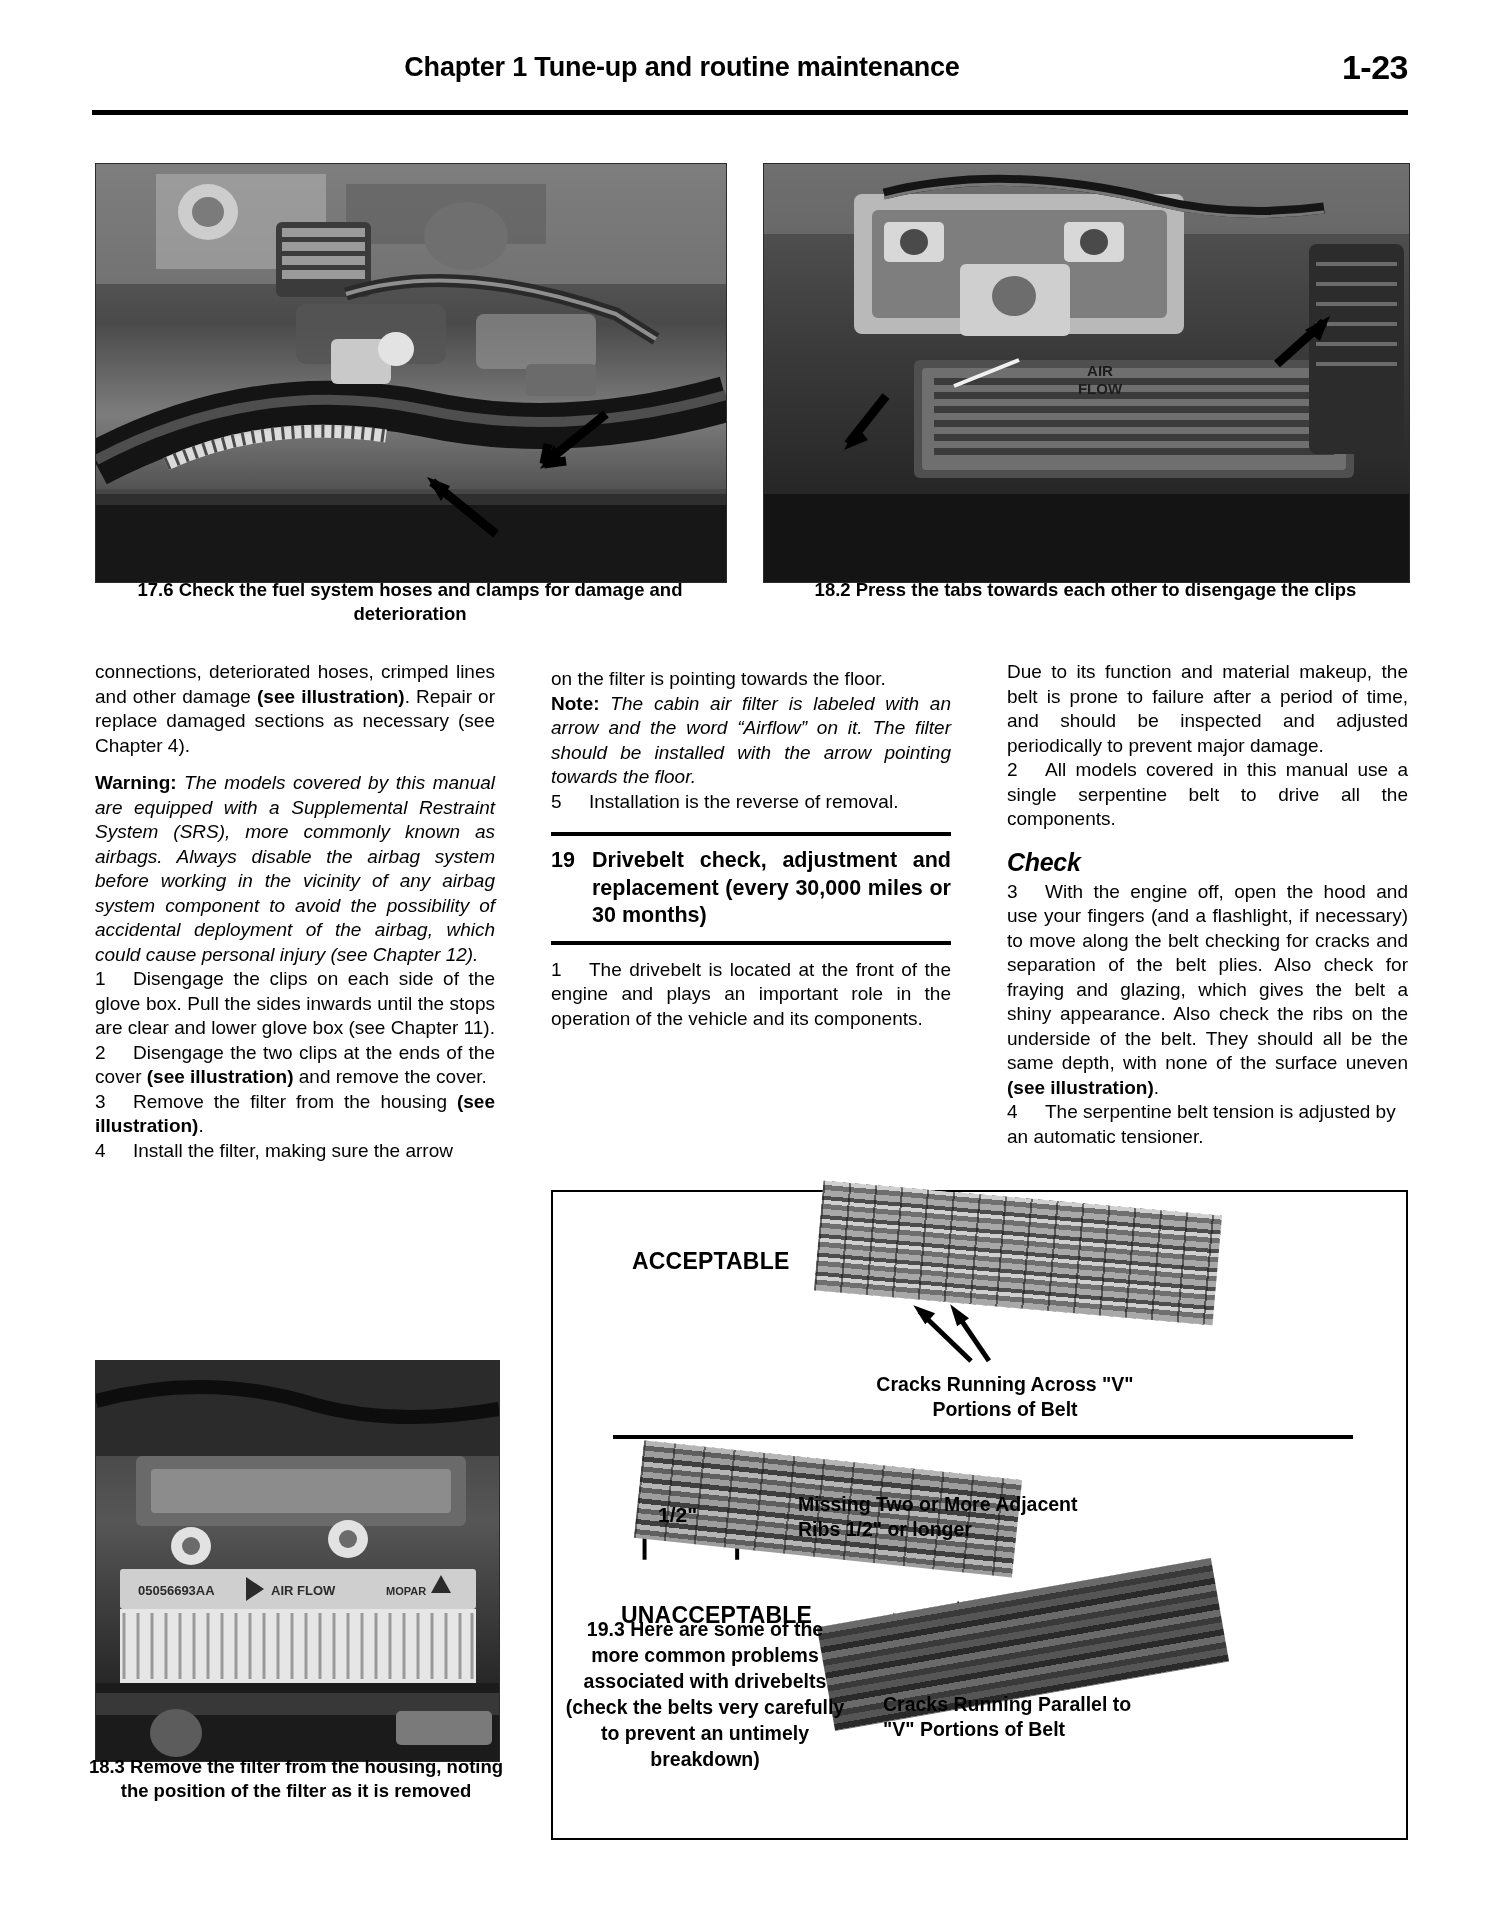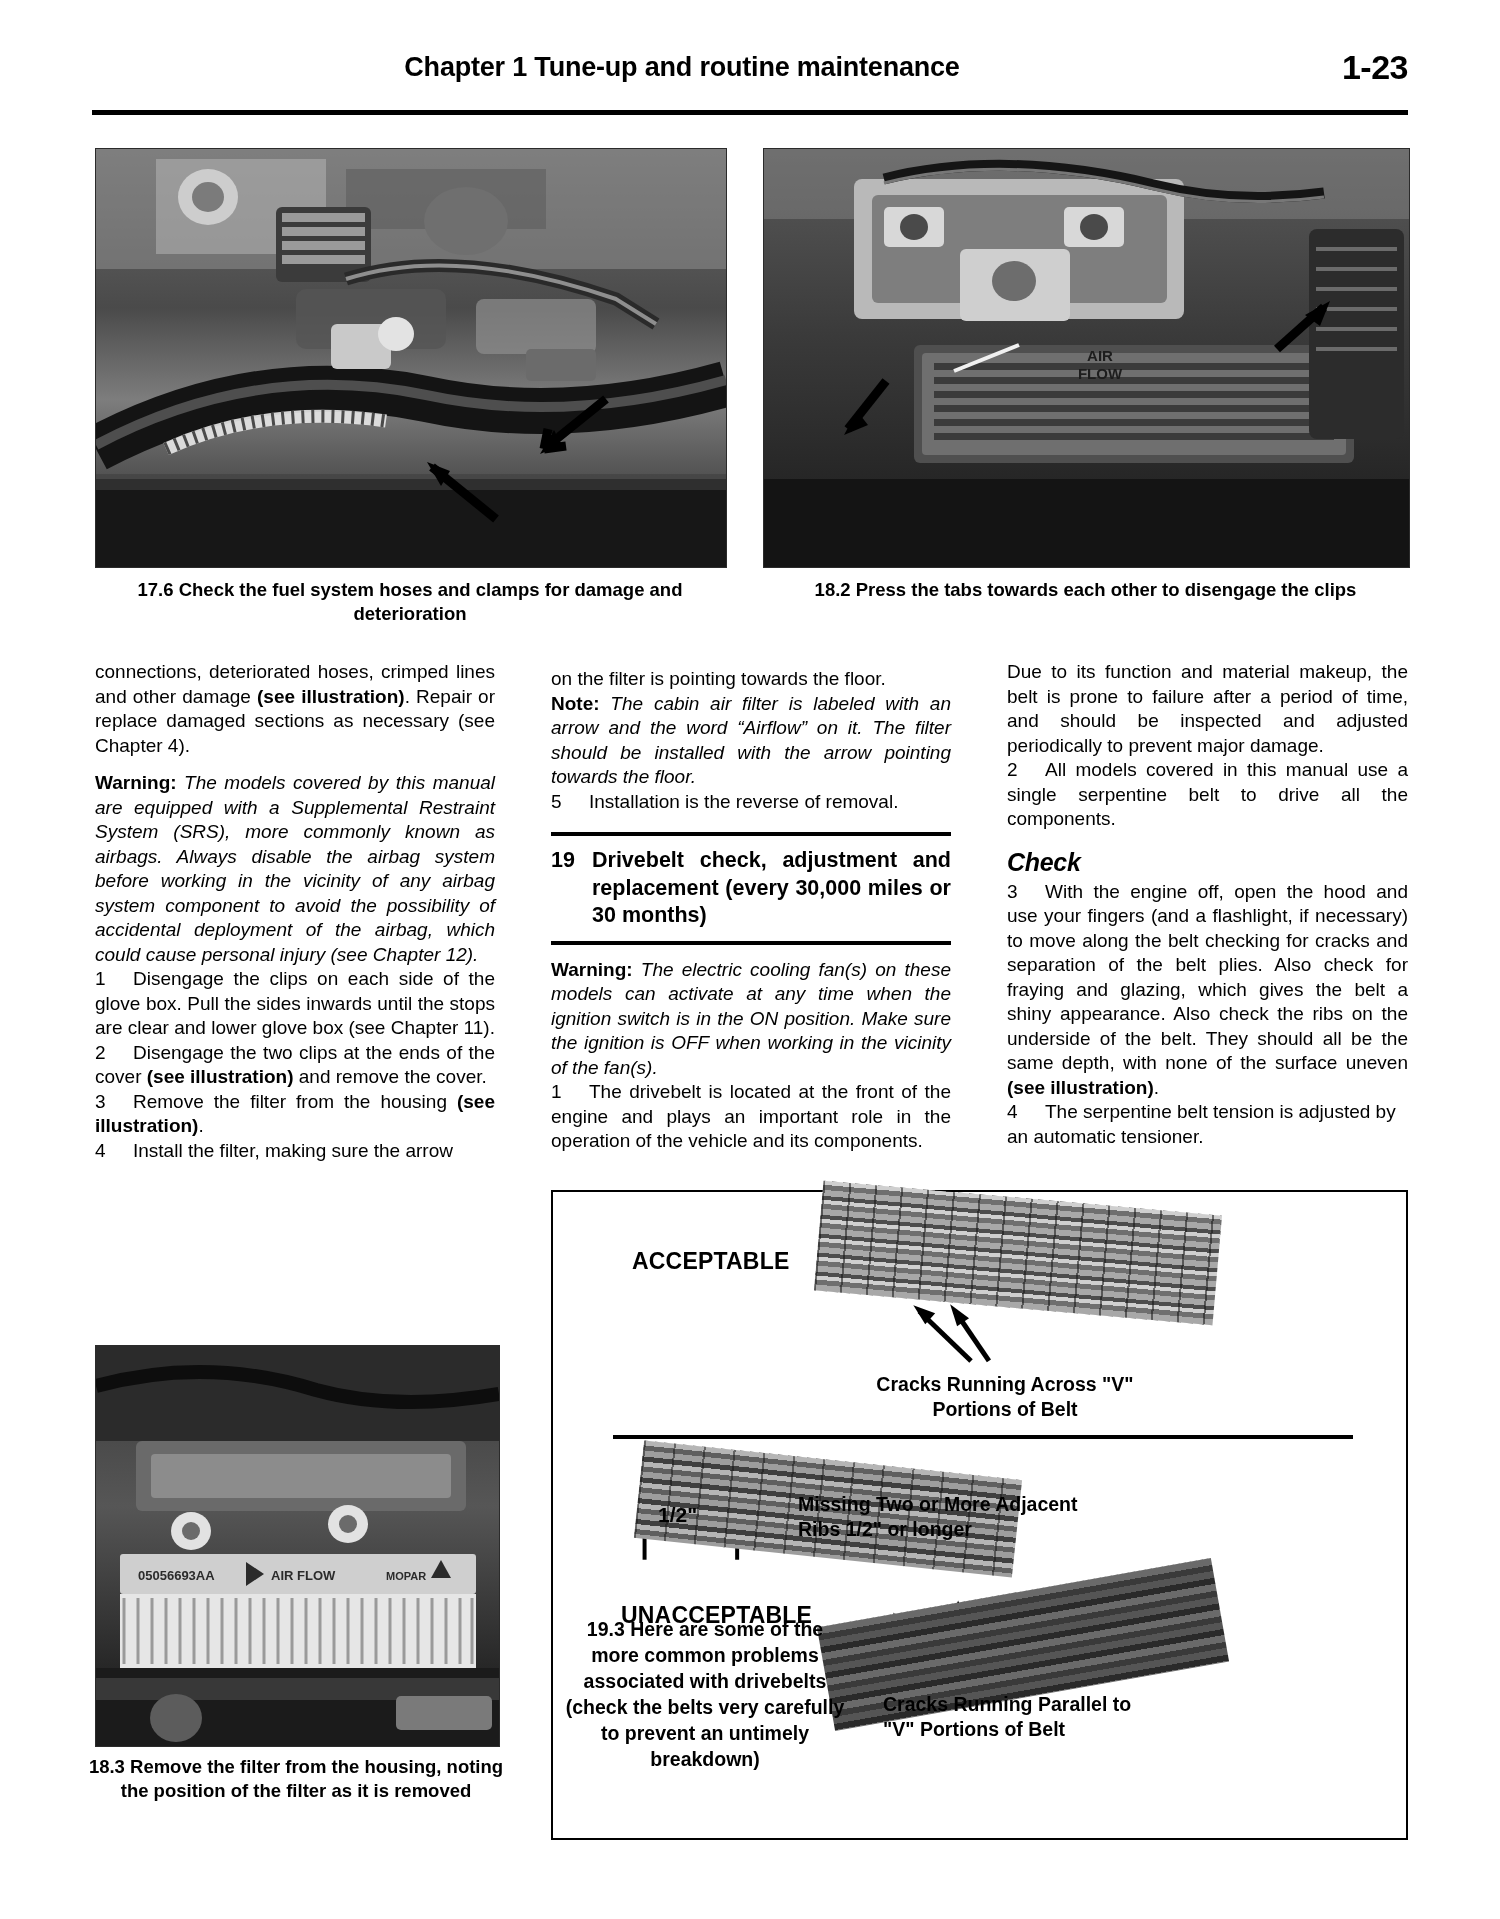--- a/index.html
+++ b/index.html
@@ -54,20 +54,21 @@
     height: 5px;
     background: #000000;
   }
 
   
   .photo {
     position: absolute;
     border: 1px solid #2b2b2b;
     overflow: hidden;
     background: #6e6e6e;
+    margin-top: 15px;
   }
   .photo-top-left {
     left: 95px;
     top: 148px;
     width: 630px;
     height: 418px;
   }
   .photo-top-right {
     left: 763px;
     top: 148px;
@@ -381,21 +382,20 @@
       <div class="sec-rule-top"></div>
       <div class="sec-head-inner">
         <div class="sec-num">19</div>
         <div class="sec-title">Drivebelt check, adjustment and replacement (every 30,000 miles or 30 months)</div>
       </div>
       <div class="sec-rule-bot"></div>
     </div>
 
     <div class="gap-sm"></div>
 
-    <p><span class="bold">Warning:</span><span class="ital"> The electric cooling fan(s) on these models can activate at any time when the ignition switch is in the ON position. Make sure the ignition is OFF when working in the vicinity of the fan(s).</span></p>
 
     <p><span class="num">1</span><span>The drivebelt is located at the front of the engine and plays an important role in the operation of the vehicle and its components.</span></p>
   </div>
 
   <div class="col col3">
     <p>Due to its function and material makeup, the belt is prone to failure after a period of time, and should be inspected and adjusted periodically to prevent major damage.</p>
 
     <p><span class="num">2</span><span>All models covered in this manual use a single serpentine belt to drive all the components.</span></p>
 
     <div class="sub-head">Check</div>

